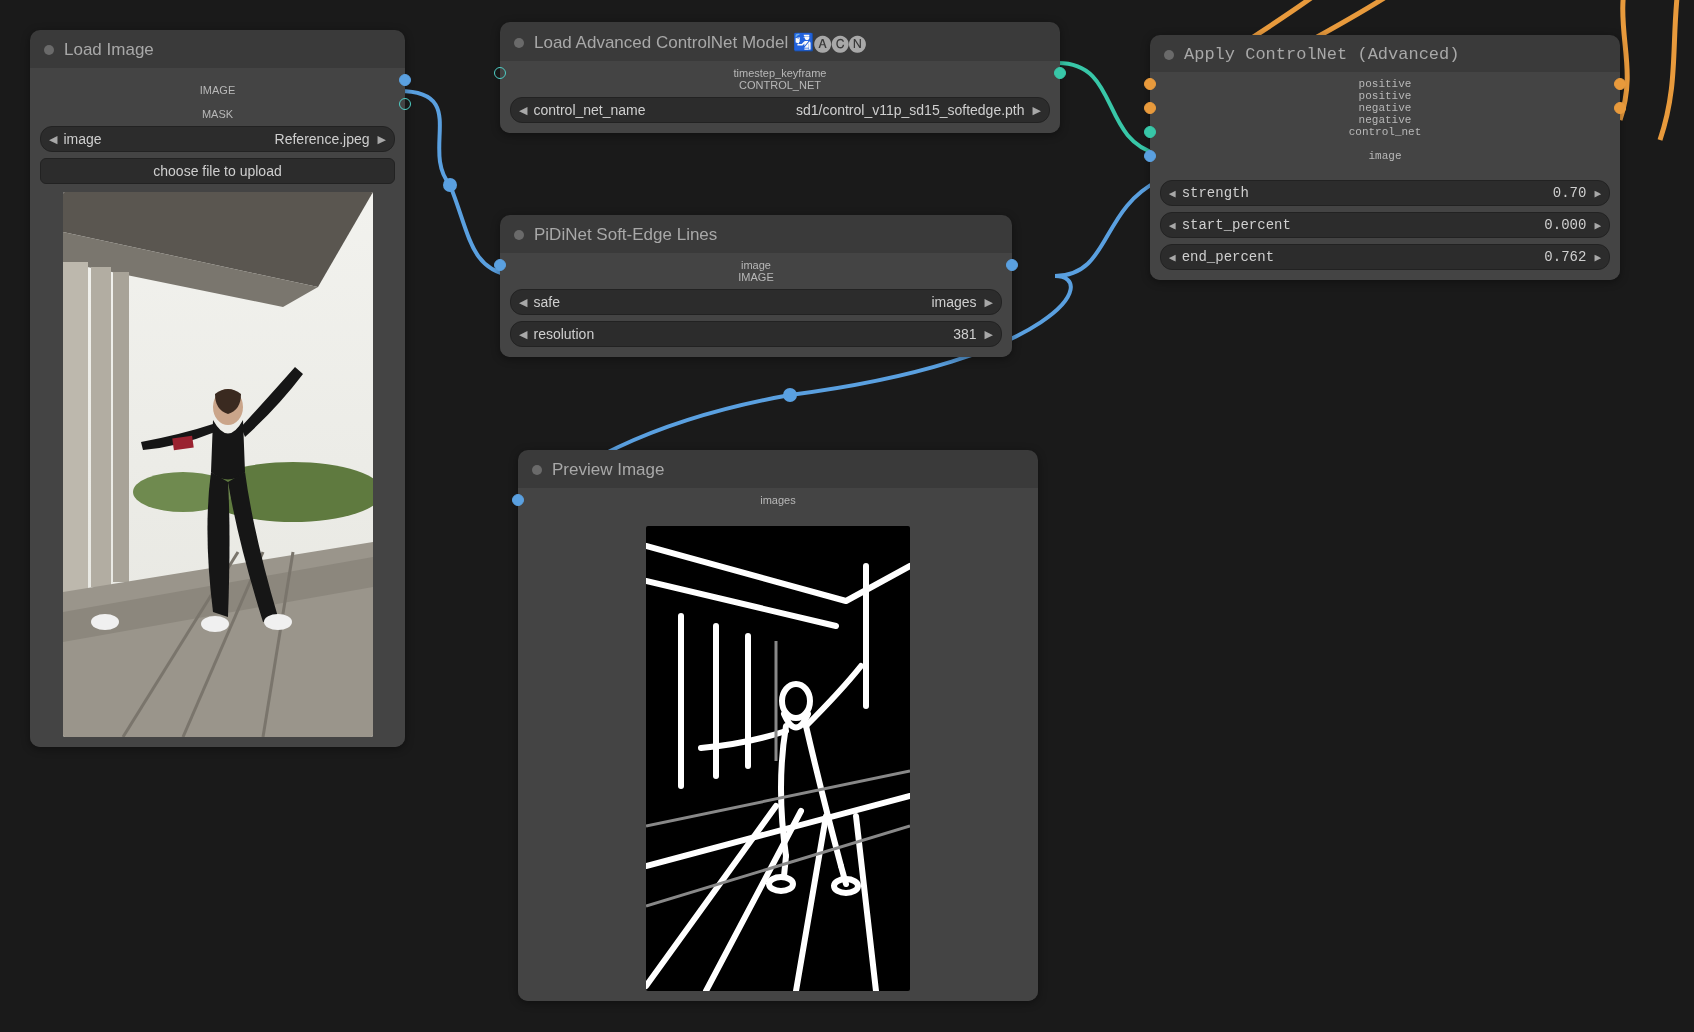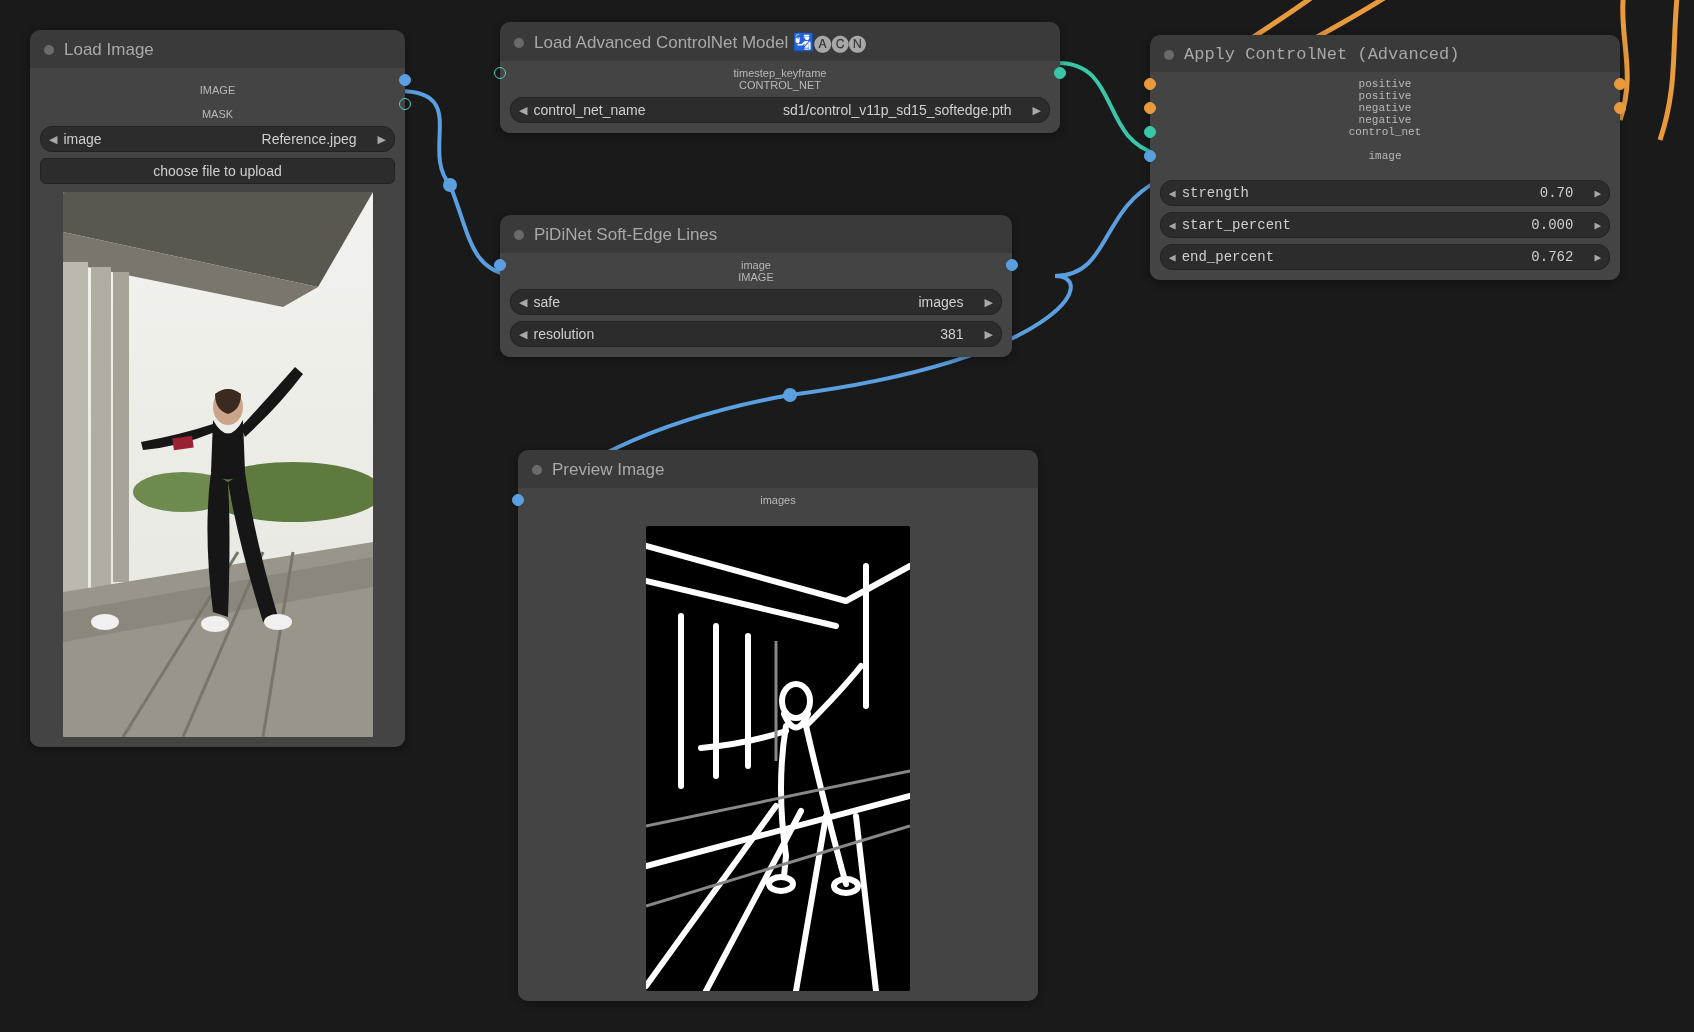--- a/index.html
+++ b/index.html
@@ -75,21 +75,21 @@
     align-items: center;
     justify-content: space-between;
     padding: 0 8px;
     margin-top: 6px;
     font-size: 14px;
     color: #cfcfcf;
     border: 1px solid #222;
   }
   .widget .arrow { color: #a8a8a8; font-size: 11px; cursor: pointer; user-select: none; }
   .widget .label { flex: 1; padding: 0 6px; }
-  .widget .value { text-align: right; padding-right: 21px; }
+  .widget .value { text-align: right; padding-right: 8px; }
   .btn {
     background: #2c2c2c;
     border-radius: 6px;
     border: 1px solid #222;
     height: 26px;
     display: flex;
     align-items: center;
     justify-content: center;
     margin-top: 6px;
     font-size: 14px;

